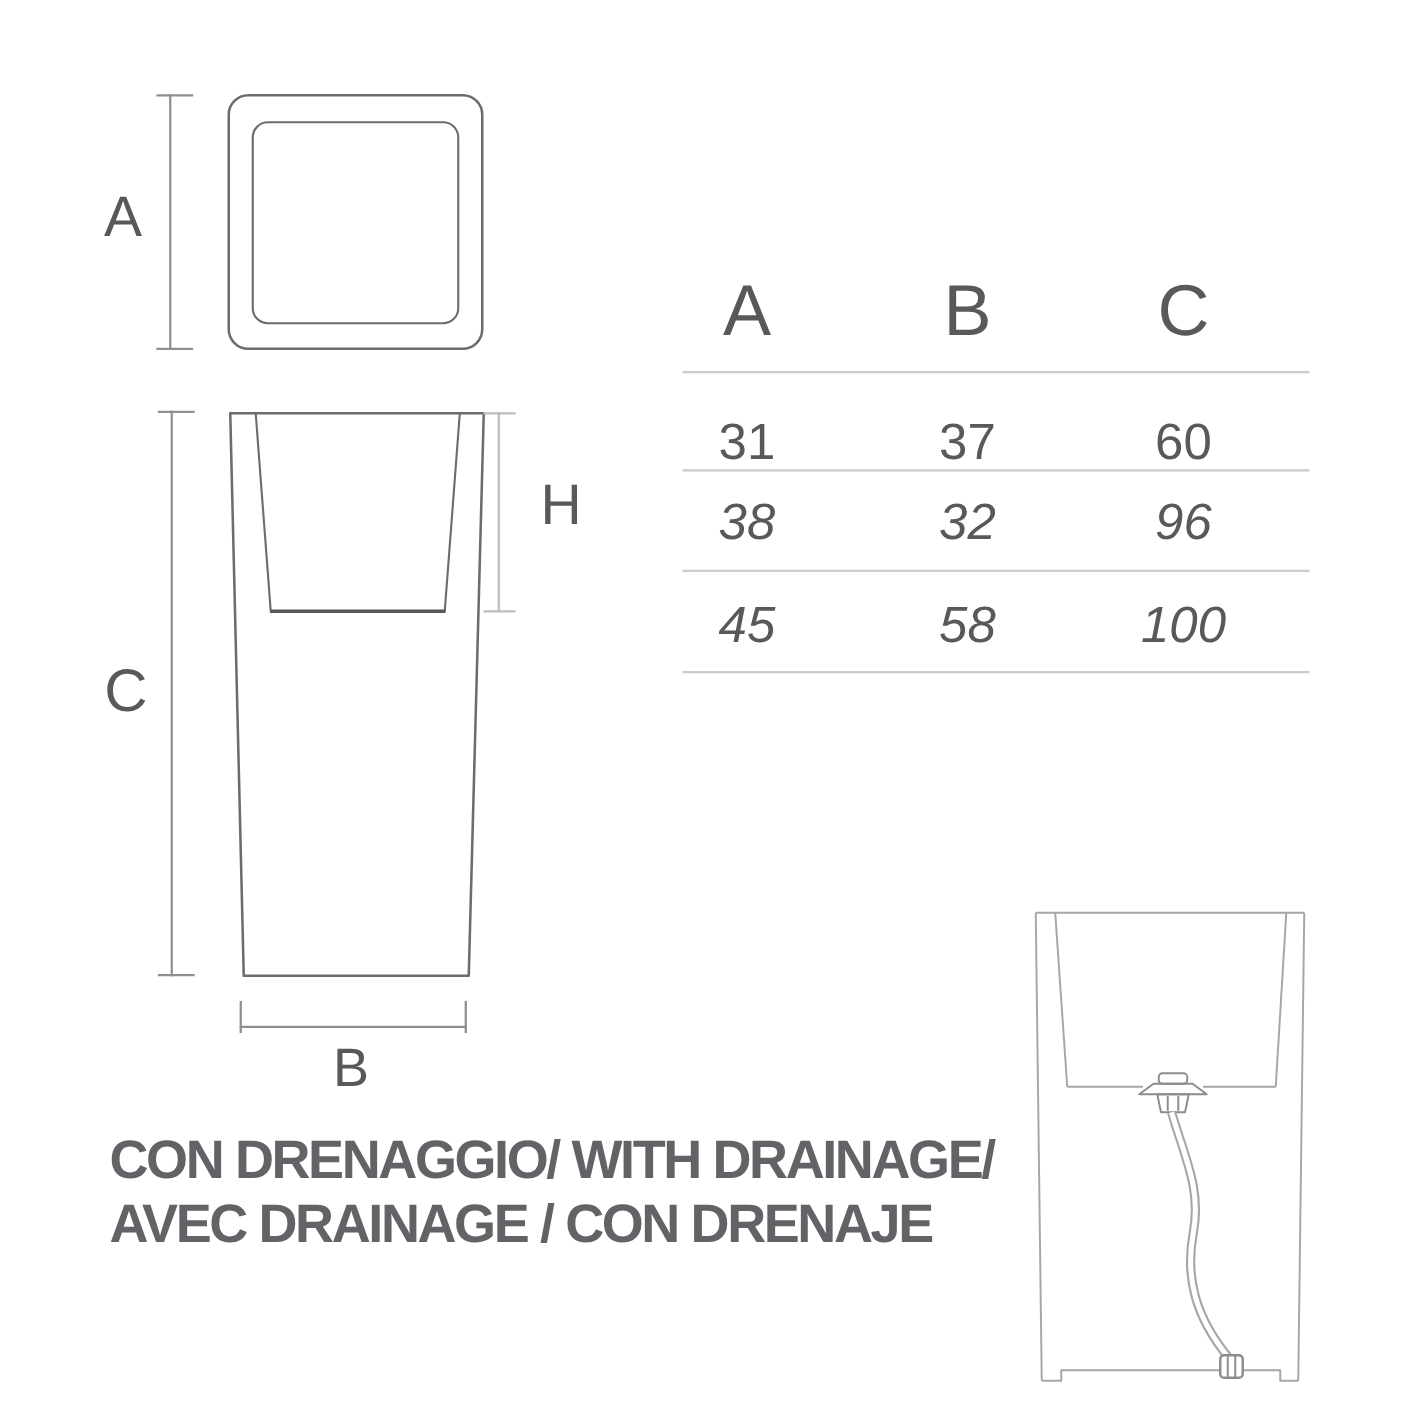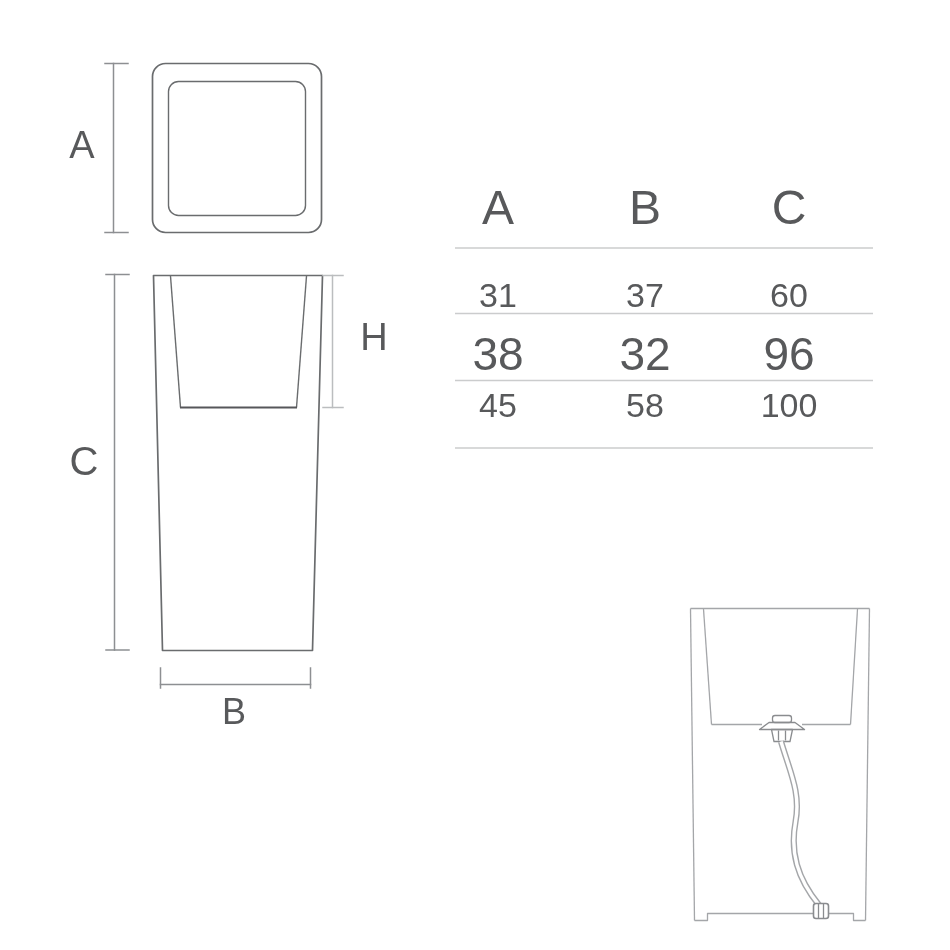--- a/index.html
+++ b/index.html
@@ -44,22 +44,22 @@
   #label-c{left:62px;top:441px;font-size:40px;}
   #label-h{left:352px;top:318px;font-size:38px;}
   #label-b{left:212px;top:694px;font-size:36px;}
 
   .cell{position:absolute;color:var(--text);text-align:center;line-height:1;}
   .col-a{left:453px;width:90px;}
   .col-b{left:600px;width:90px;}
   .col-c{left:743px;width:92px;}
   .th{top:184px;font-size:48px;}
   .r1{top:278px;font-size:34px;}
-  .r2{top:331px;font-size:46px;}
-  .r3{top:388px;font-size:34px;}
+  .r2{top:331px;font-size:34px;font-style:italic;}
+  .r3{top:400px;font-size:34px;font-style:italic;}
 
   .caption{
     position:absolute;left:73px;top:751px;
     font-size:36px;font-weight:bold;line-height:43px;
     letter-spacing:-1.6px;color:var(--caption);white-space:nowrap;
   }
 </style>
 </head>
 <body>
 
@@ -155,14 +155,18 @@
 
     <div class="cell r2 col-a">38</div>
     <div class="cell r2 col-b">32</div>
     <div class="cell r2 col-c">96</div>
 
     <div class="cell r3 col-a">45</div>
     <div class="cell r3 col-b">58</div>
     <div class="cell r3 col-c">100</div>
   </div>
 
+  <div class="caption">
+    <div>CON DRENAGGIO/ WITH DRAINAGE/</div>
+    <div>AVEC DRAINAGE / CON DRENAJE</div>
+  </div>
 
 </div>
 
 </body></html>

